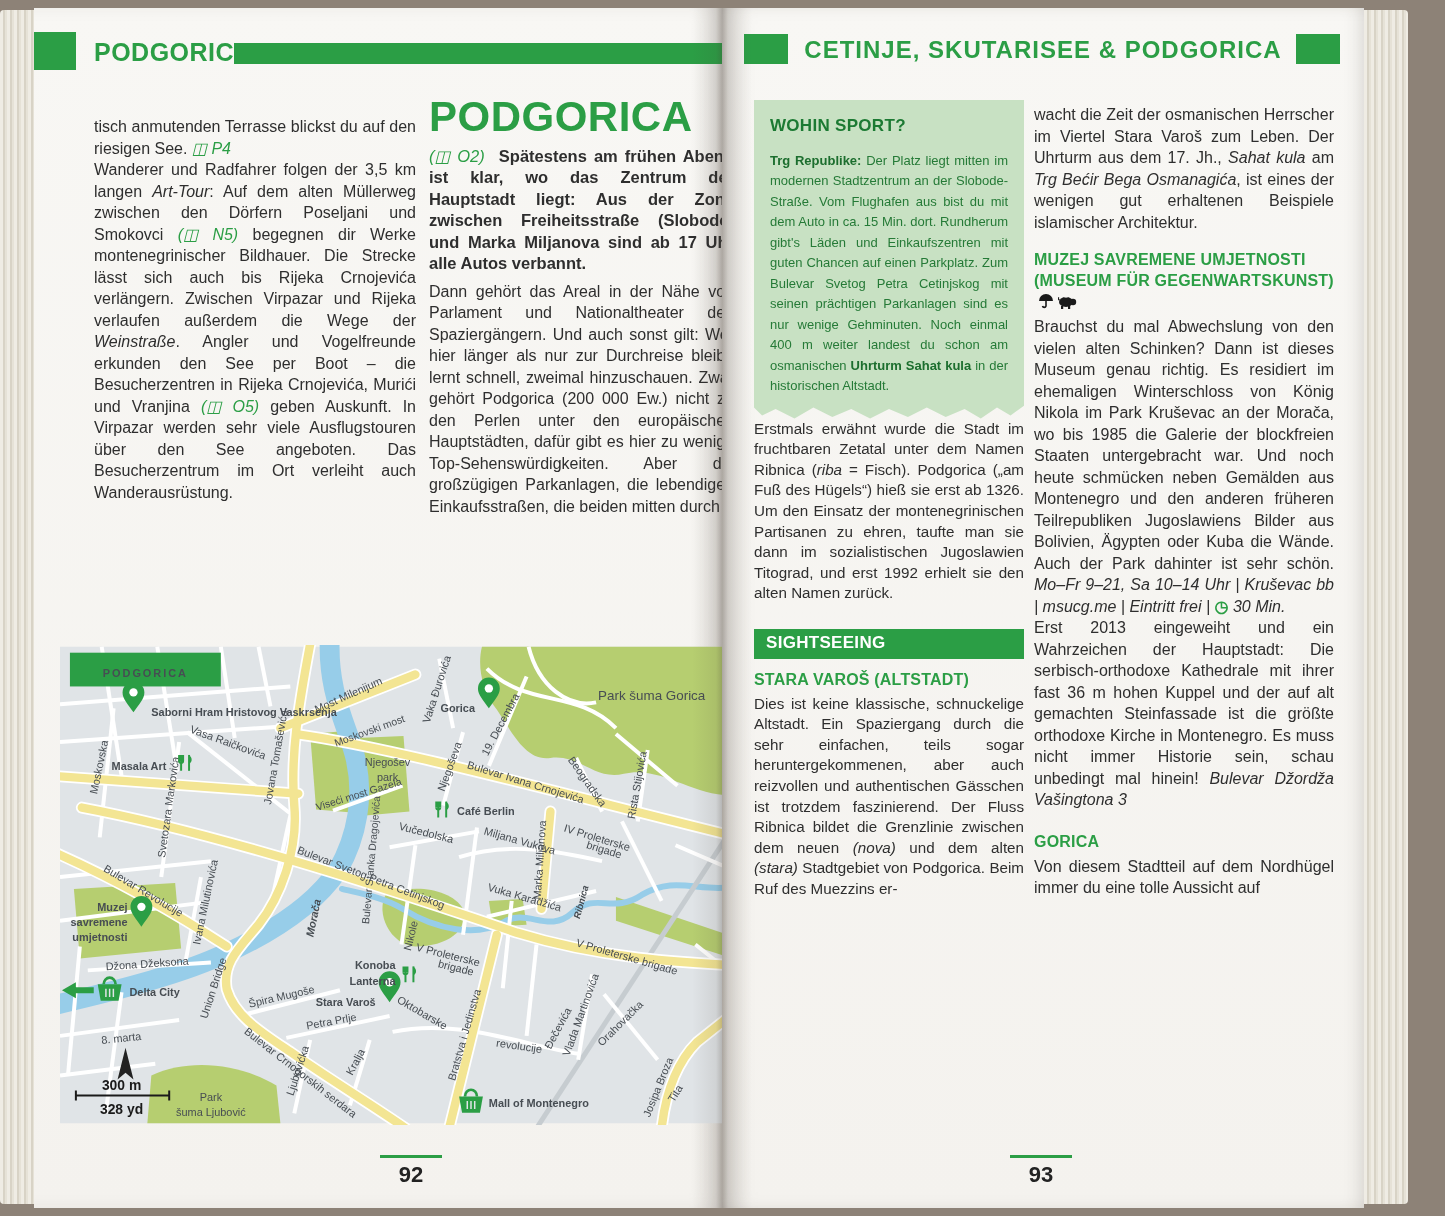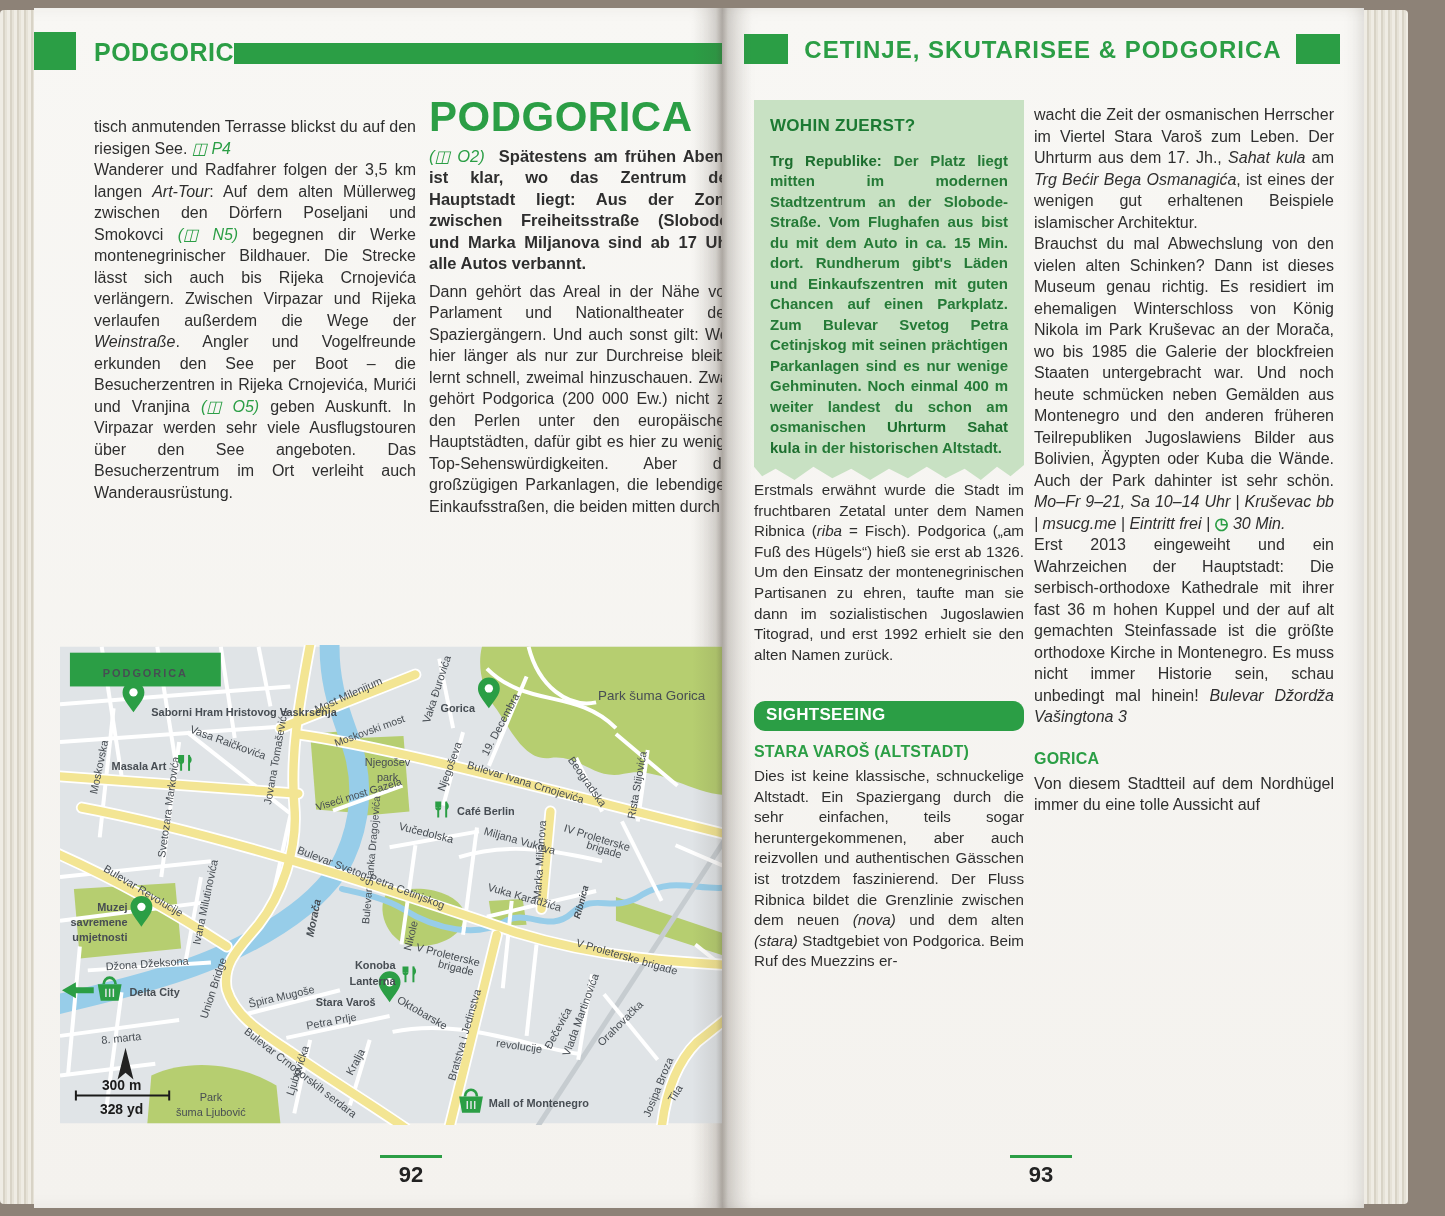--- a/index.html
+++ b/index.html
@@ -34,21 +34,21 @@
   .section-bar{background:#2b9e45;color:#fff;font-weight:bold;font-size:17px;
       padding:4px 12px 5px;letter-spacing:.3px;margin:0 0 10px;}
   .sub-hd{color:#2b9e45;font-weight:bold;font-size:16px;line-height:21px;
       letter-spacing:.2px;text-align:left;margin:16px 0 4px;}
   .big-title{color:#2b9e45;font-weight:bold;font-size:42px;letter-spacing:.5px;}
 
   
   .green-box{background:#c8e1c3;padding:16px 16px 22px;color:#257a37;
      clip-path:polygon(0 0,100% 0,100% 96%,95% 99%,90% 96.5%,84% 100%,78% 97%,71% 99.5%,64% 96.5%,57% 99.5%,50% 97%,43% 100%,36% 97%,29% 99.5%,22% 96.5%,15% 100%,8% 97%,3% 99%,0 96.5%);}
   .green-box h3{margin:0 0 14px;color:#1c7a33;font-size:17px;letter-spacing:.3px;}
-  .green-box .bx{font-size:15px;line-height:20.5px;text-align:justify;hyphens:auto;font-weight:bold;}
+  .green-box .bx{font-size:13px;line-height:20.5px;text-align:justify;hyphens:auto;}
   .green-box b{color:#1c6e2e;}
 
   
   .foot-rule{height:3px;background:#2b9e45;}
   .foot-num{font-weight:bold;font-size:22px;color:#222;text-align:center;}
 
   
   .map-wrap{position:absolute;left:26px;top:637px;width:685px;height:480px;}
   .map-svg{width:100%;height:100%;display:block;}
   .map-svg text{fill:#474d53;font-size:11px;}
@@ -311,31 +311,42 @@
     <div class="abs foot-num" style="left:316px;top:1154px;width:122px;">92</div>
   </div>
 
   <div class="page right">
     <div class="abs hdr-block" style="left:22px;top:26px;width:44px;height:30px;"></div>
     <div class="abs hdr-title center" style="left:0;top:28px;">CETINJE, SKUTARISEE &amp; PODGORICA</div>
     <div class="abs hdr-block" style="right:24px;top:26px;width:44px;height:30px;"></div>
 
     <div class="col body-sm" style="left:32px;top:92px;width:270px;">
       <div class="green-box">
-        <h3>WOHIN ZUERST?</h3>
+        <h3>WOHIN SPORT?</h3>
         <div class="bx"><b>Trg Republike:</b> Der Platz liegt mitten im modernen Stadtzentrum an der Slobode-Straße. Vom Flughafen aus bist du mit dem Auto in ca. 15 Min. dort. Rundherum gibt's Läden und Einkaufszentren mit guten Chancen auf einen Parkplatz. Zum Bulevar Svetog Petra Cetinjskog mit seinen prächtigen Parkanlagen sind es nur wenige Gehminuten. Noch einmal 400 m weiter landest du schon am osmanischen <b>Uhrturm Sahat kula</b> in der historischen Altstadt.</div>
       </div>
       <p>Erstmals erwähnt wurde die Stadt im fruchtbaren Zetatal unter dem Namen Ribnica (<i>riba</i> = Fisch). Podgorica („am Fuß des Hügels“) hieß sie erst ab 1326. Um den Einsatz der montenegrinischen Partisanen zu ehren, taufte man sie dann im sozialistischen Jugoslawien Titograd, und erst 1992 erhielt sie den alten Namen zurück.</p>
-      <div class="section-bar" style="margin-top:36px;border-radius:11px;">SIGHTSEEING</div>
+      <div class="section-bar" style="margin-top:25px;">SIGHTSEEING</div>
       <div class="sub-hd" style="margin-top:0;">STARA VAROŠ (ALTSTADT)</div>
       <p>Dies ist keine klassische, schnuckelige Altstadt. Ein Spaziergang durch die sehr einfachen, teils sogar heruntergekommenen, aber auch reizvollen und authentischen Gässchen ist trotzdem faszinierend. Der Fluss Ribnica bildet die Grenzlinie zwischen dem neuen <i>(nova)</i> und dem alten <i>(stara)</i> Stadtgebiet von Podgorica. Beim Ruf des Muezzins er-</p>
     </div>
 
     <div class="col body-txt" style="left:312px;top:96px;width:300px;">
       <p>wacht die Zeit der osmanischen Herrscher im Viertel Stara Varoš zum Leben. Der Uhrturm aus dem 17. Jh., <i>Sahat kula</i> am <i>Trg Bećir Bega Osmanagića</i>, ist eines der wenigen gut erhaltenen Beispiele islamischer Architektur.</p>
+      <div class="sub-hd"><span class="hdl">MUZEJ SAVREMENE UMJETNOSTI (MUSEUM FÜR GEGENWARTSKUNST)</span><svg class="inline-ic" width="16" height="16" viewBox="0 0 16 16">
+            <path d="M1,8 A7,7 0 0,1 15,8 Z" fill="#1a1a1a"></path>
+            <path d="M8,8 V13 A1.8,1.8 0 0,1 4.5,13" stroke="#1a1a1a" stroke-width="1.6" fill="none"></path>
+          </svg><svg class="inline-ic" width="19" height="14" viewBox="0 0 19 14">
+            <ellipse cx="8" cy="7" rx="7" ry="5" fill="#1a1a1a"></ellipse>
+            <circle cx="15" cy="7" r="3.2" fill="#1a1a1a"></circle>
+            <rect x="3" y="11" width="2.2" height="3" fill="#1a1a1a"></rect>
+            <rect x="10" y="11" width="2.2" height="3" fill="#1a1a1a"></rect>
+            <path d="M1.5,5 Q-0.5,4 0.8,2.4" stroke="#1a1a1a" stroke-width="1.4" fill="none"></path>
+            <rect x="6.5" y="1" width="3" height="1.6" fill="#f6f4f1"></rect>
+          </svg></div>
       <p>Brauchst du mal Abwechslung von den vielen alten Schinken? Dann ist dieses Museum genau richtig. Es residiert im ehemaligen Winterschloss von König Nikola im Park Kruševac an der Morača, wo bis 1985 die Galerie der blockfreien Staaten untergebracht war. Und noch heute schmücken neben Gemälden aus Montenegro und den anderen früheren Teilrepubliken Jugoslawiens Bilder aus Bolivien, Ägypten oder Kuba die Wände. Auch der Park dahinter ist sehr schön. <i>Mo–Fr 9–21, Sa 10–14 Uhr | Kruševac bb | msucg.me | Eintritt frei | <span class="clock">◷</span> 30 Min.</i></p>
       <p>Erst 2013 eingeweiht und ein Wahrzeichen der Hauptstadt: Die serbisch-orthodoxe Kathedrale mit ihrer fast 36 m hohen Kuppel und der auf alt gemachten Steinfassade ist die größte orthodoxe Kirche in Montenegro. Es muss nicht immer Historie sein, schau unbedingt mal hinein! <i>Bulevar Džordža Vašingtona 3</i></p>
       <div class="sub-hd" style="margin-top:20px;">GORICA</div>
       <p>Von diesem Stadtteil auf dem Nordhügel immer du eine tolle Aussicht auf</p>
     </div>
 
     <div class="abs foot-rule" style="left:288px;top:1147px;width:62px;"></div>
     <div class="abs foot-num" style="left:258px;top:1154px;width:122px;">93</div>
   </div>
 

